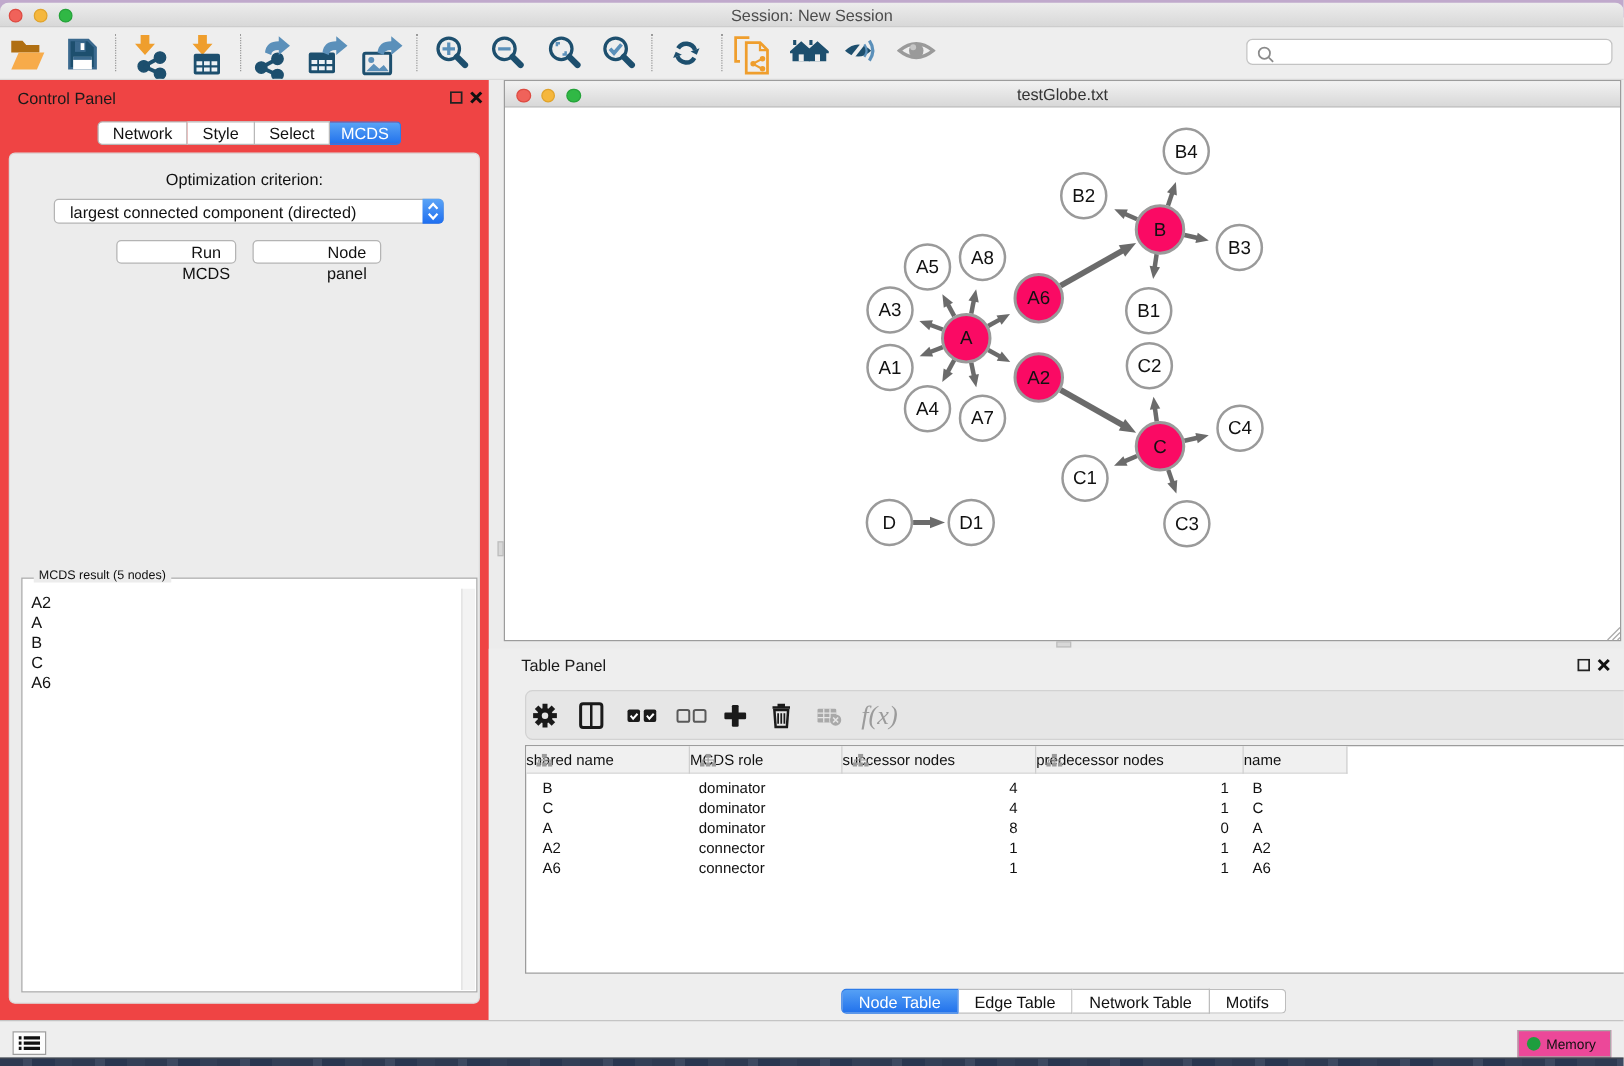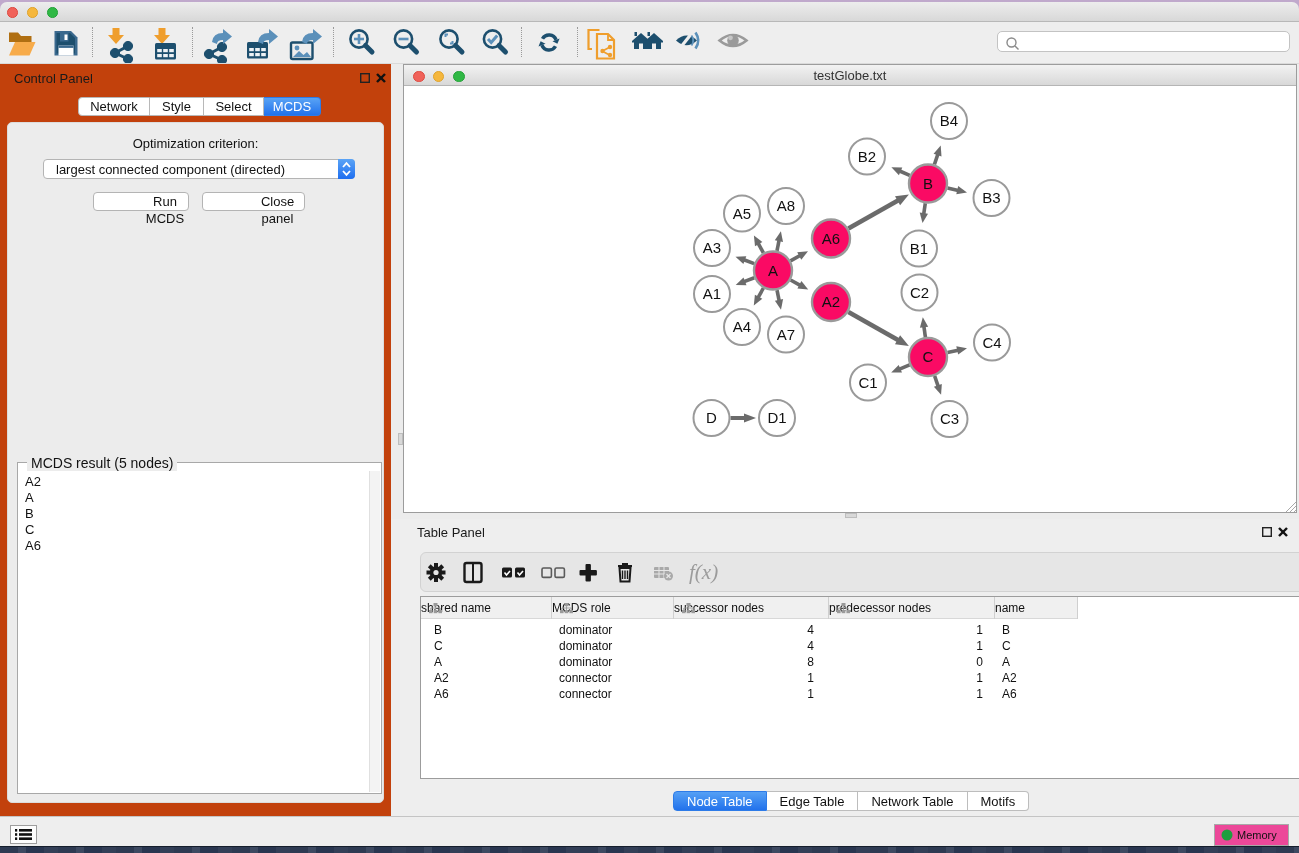--- a/index.html
+++ b/index.html
@@ -16,21 +16,21 @@
 .tl { position:absolute; border-radius:50%; }
 
 
 #toolbar { left:0; top:22px; width:1299px; height:42px; background:#eeeeee; border-bottom:1px solid #dadada; }
 .tsep { position:absolute; top:5px; height:30px; width:0;
   border-left:1px dotted #9a9a9a; }
 #searchbox { position:absolute; left:997px; top:9px; width:293px; height:21px;
   background:#fff; border:1px solid #c3c3c3; border-radius:5px; }
 
 
-#cpanel { left:0; top:64px; width:391px; height:752px; background:#c2410c; }
+#cpanel { left:0; top:64px; width:391px; height:752px; background:#ef4444; }
 #cpanel .hdr { position:absolute; left:14px; top:7px; font-size:13px; color:#1a1a1a; }
 #cpanel .inner { position:absolute; left:7px; top:58px; width:377px; height:681px;
   background:#ececec; border:1px solid #dcdcdc; border-radius:5px; }
 
 #cptabs { position:absolute; left:78px; top:33px; height:19px; display:flex; z-index:3; }
 .cptab { height:19px; background:#fff; border:1px solid #b8b8b8; border-left:none;
   font-size:13px; color:#111; text-align:center; line-height:18px; }
 .cptab.first { border-left:1px solid #b8b8b8; border-radius:4px 0 0 4px; }
 .cptab.last { border-radius:0 4px 4px 0; }
 .cptab.sel { background:linear-gradient(#59a3f5,#2272ec); border-color:#2d7be8; color:#fff; }
@@ -41,21 +41,21 @@
   background:#fff; border:1px solid #b4b4b4; border-radius:4px; font-size:13px;
   color:#111; line-height:19px; padding-left:12px; }
 #dropdown .spin { position:absolute; right:-1px; top:-1px; width:17px; height:20px;
   background:linear-gradient(#5ba4f6,#1e6ef0); border-radius:0 4px 4px 0; }
 .btn { position:absolute; height:19px; background:#fff; border:1px solid #b4b4b4;
   border-radius:4px; font-size:13px; color:#111; text-align:center; line-height:17px;padding-left:48px; }
 
 #mcdsbox { position:absolute; left:17px; top:398px; width:365px; height:332px;
   border:1px solid #a8a8a8; background:#fff; }
 #mcdsbox .lbl { position:absolute; left:9px; top:-8px; background:#ececec;
-  padding:0 4px; font-size:14px; color:#111; }
+  padding:0 4px; font-size:10px; color:#111; }
 #mcdslist { position:absolute; left:1px; top:11px; right:12px; bottom:1px;
   font-size:13px; color:#111; padding-left:6px; line-height:16px; }
 #mcdssb { position:absolute; right:1px; top:8px; width:11px; bottom:1px; background:#f3f3f3; border-left:1px solid #e0e0e0;}
 
 
 #gwin { left:403px; top:64px; width:894px; height:449px; background:#fff;
   border:1px solid #9c9c9c; }
 #gtitle { position:absolute; left:0; top:0; width:892px; height:21px;
   background:linear-gradient(#f2f2f2,#d8d8d8); border-bottom:1px solid #b5b5b5; }
 #gtitle .t { position:absolute; left:0; right:0; top:3px; text-align:center;
@@ -94,20 +94,21 @@
 .thcell { padding-left:0; }
 .tr-c { position:absolute; }
 </style>
 </head>
 <body>
 <div class="abs" id="topstrip"></div>
 <div class="abs" id="titlebar">
   <div class="tl" style="left:7px;top:5px;width:10.5px;height:10.5px;background:#f0625a;border:0.5px solid #dd4a41;"></div>
   <div class="tl" style="left:27px;top:5px;width:10.5px;height:10.5px;background:#f5b73d;border:0.5px solid #e0a32b;"></div>
   <div class="tl" style="left:47px;top:5px;width:10.5px;height:10.5px;background:#30b845;border:0.5px solid #24a239;"></div>
+  <div class="title">Session: New Session</div>
 </div>
 
 <div class="abs" id="toolbar">
   <svg style="position:absolute;left:0;top:0" width="990" height="41" viewBox="0 0 990 41">
 
 <g>
  <path d="M9 32.5 V10.5 h9 l3 3.5 h10.5 v6 h-22.5 z" fill="#b06f12"></path>
  <path d="M9 33.5 L15 20 h20.5 L29.5 33.5 z" fill="#f7ab4a"></path>
 </g>
 
@@ -282,21 +283,21 @@
   <div id="optlabel">Optimization criterion:</div>
   <div id="dropdown">largest connected component (directed)
     <div class="spin">
       <svg width="17" height="20" viewBox="0 0 17 20">
         <path d="M5 8 L8.5 4.2 L12 8" stroke="#fff" stroke-width="1.8" fill="none"></path>
         <path d="M5 12 L8.5 15.8 L12 12" stroke="#fff" stroke-width="1.8" fill="none"></path>
       </svg>
     </div>
   </div>
   <div class="btn" style="left:93px;top:128px;width:96px;">Run MCDS</div>
-  <div class="btn" style="left:202px;top:128px;width:103px;">Close panel</div>
+  <div class="btn" style="left:202px;top:128px;width:103px;">Node panel</div>
   <div id="mcdsbox">
     <div class="lbl">MCDS result (5 nodes)</div>
     <div id="mcdssb"></div>
     <div id="mcdslist">A2<br>A<br>B<br>C<br>A6</div>
   </div>
 </div>
 
 <div class="abs" id="gwin">
   <div id="gtitle">
     <div class="tl" style="left:9.25px;top:5.5px;width:11.5px;height:11.5px;background:#f0625a;border:0.5px solid #dd4a41;"></div>

